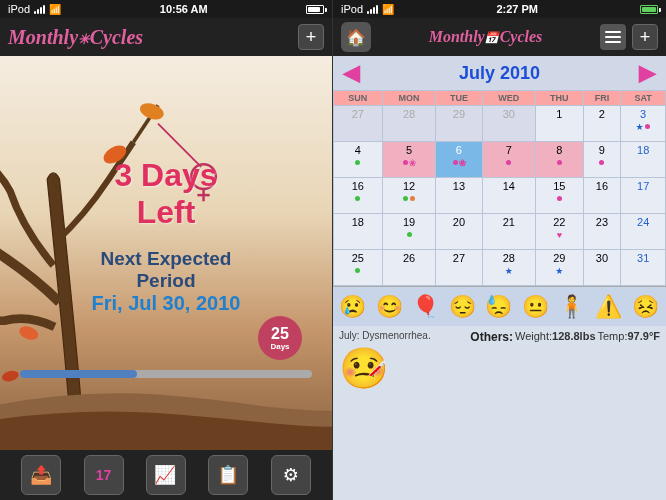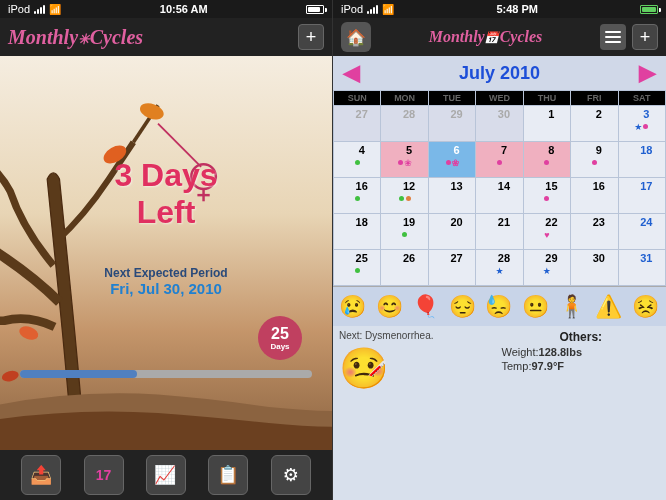--- a/index.html
+++ b/index.html
@@ -110,27 +110,27 @@
       margin-top: 20px;
       text-align: center;
       z-index: 10;
       position: absolute;
       top: 52%;
       left: 50%;
       transform: translate(-50%, -50%);
     }
 
     .next-expected-label {
-      font-size: 12px;
+      font-size: 19px;
       font-weight: bold;
       color: #2a4a7a;
     }
 
     .next-expected-date {
-      font-size: 15px;
+      font-size: 20px;
       color: #2080d0;
       font-weight: bold;
     }
 
     .days-badge {
       position: absolute;
       bottom: 90px;
       right: 30px;
       background: #c04060;
       color: white;
@@ -272,21 +272,21 @@
       border-collapse: collapse;
       background: #c8d4e8;
     }
 
     .calendar-table th {
       font-size: 9px;
       font-weight: bold;
       color: #666;
       text-align: center;
       padding: 2px 0;
-      background: #000000;
+      background: #fca5a5;
       border: 1px solid #b8c4d8;
     }
 
     .calendar-table td {
       text-align: center;
       padding: 2px 1px;
       font-size: 11px;
       border: 1px solid #b8c4d8;
       position: relative;
       vertical-align: top;
@@ -306,21 +306,21 @@
     }
 
     .calendar-table td.period-day {
       background: #f0b0c0;
     }
 
     .calendar-table td.saturday {
       color: #2060d0;
     }
 
-    .day-num { display: block; font-weight: bold; padding-left: 9px; }
+    .day-num { display: block; font-weight: normal; }
     .dot { width: 5px; height: 5px; border-radius: 50%; display: inline-block; margin: 1px; }
     .dot-pink { background: #e040a0; }
     .dot-green { background: #40c040; }
     .dot-orange { background: #e08040; }
     .star { color: #2060d0; font-size: 9px; }
     .heart { color: #e040a0; font-size: 9px; }
     .flower { color: #e040a0; font-size: 9px; }
 
     
     .emoji-row {
@@ -354,21 +354,21 @@
     .note-label {
       font-size: 10px;
       color: #444;
     }
 
     .note-emoji { font-size: 40px; }
 
     .others-section {
       flex: 1;
       display: flex;
-      flex-direction: column;
+      flex-direction: row;
       gap: 2px;
     }
 
     .others-title {
       font-size: 12px;
       font-weight: bold;
       color: #222;
       text-align: center;
     }
 
@@ -494,21 +494,21 @@
     <div class="status-bar-left">
       <span>iPod</span>
       <div class="signal-bars">
         <div class="signal-bar" style="height:3px"></div>
         <div class="signal-bar" style="height:5px"></div>
         <div class="signal-bar" style="height:7px"></div>
         <div class="signal-bar" style="height:9px"></div>
       </div>
       <span class="wifi-icon">📶</span>
     </div>
-    <span style="font-weight:bold;font-size:11px;">5:48 PM</span>
+    <span style="font-weight:bold;font-size:11px;">2:27 PM</span>
     <div class="status-bar-right">
       <div class="battery" style="border-color:#60d060;">
           <div class="battery-fill" style="background:#60d060;width:90%;"></div>
         </div>
     </div>
   </div>
 
   <div class="top-header-right">
     <div class="home-btn">🏠</div>
     <div style="display:flex;align-items:flex-end;gap:2px;">
@@ -640,21 +640,21 @@
     <span class="emoji-item">😔</span>
     <span class="emoji-item">😓</span>
     <span class="emoji-item">😐</span>
     <span class="emoji-item">🧍</span>
     <span class="emoji-item">⚠️</span>
     <span class="emoji-item">😣</span>
   </div>
 
   <div class="bottom-info">
     <div class="note-section">
-      <span class="note-label">Next: Dysmenorrhea.</span>
+      <span class="note-label">July: Dysmenorrhea.</span>
       <span class="note-emoji">🤒</span>
     </div>
     <div class="others-section">
       <span class="others-title">Others:</span>
       <div class="data-row">
         <span>Weight:</span>
         <span class="data-val">128.8lbs</span>
       </div>
       <div class="data-row">
         <span>Temp:</span>

